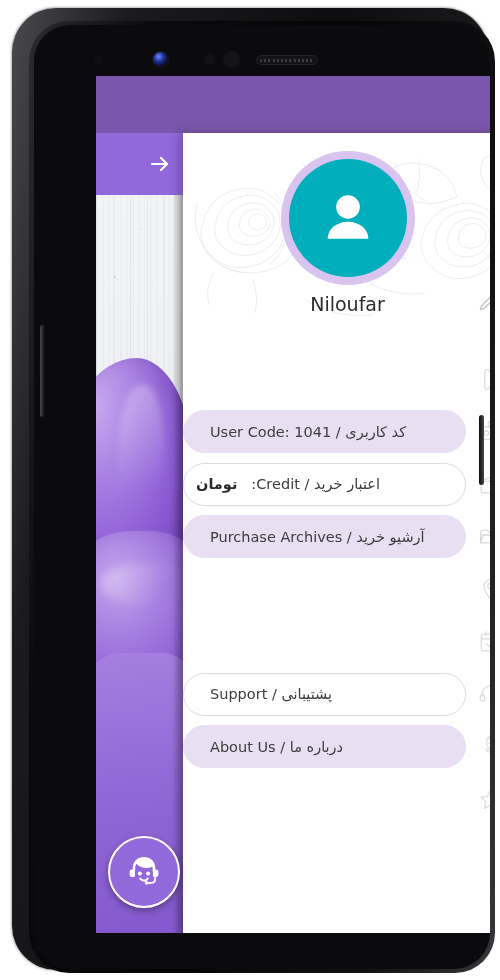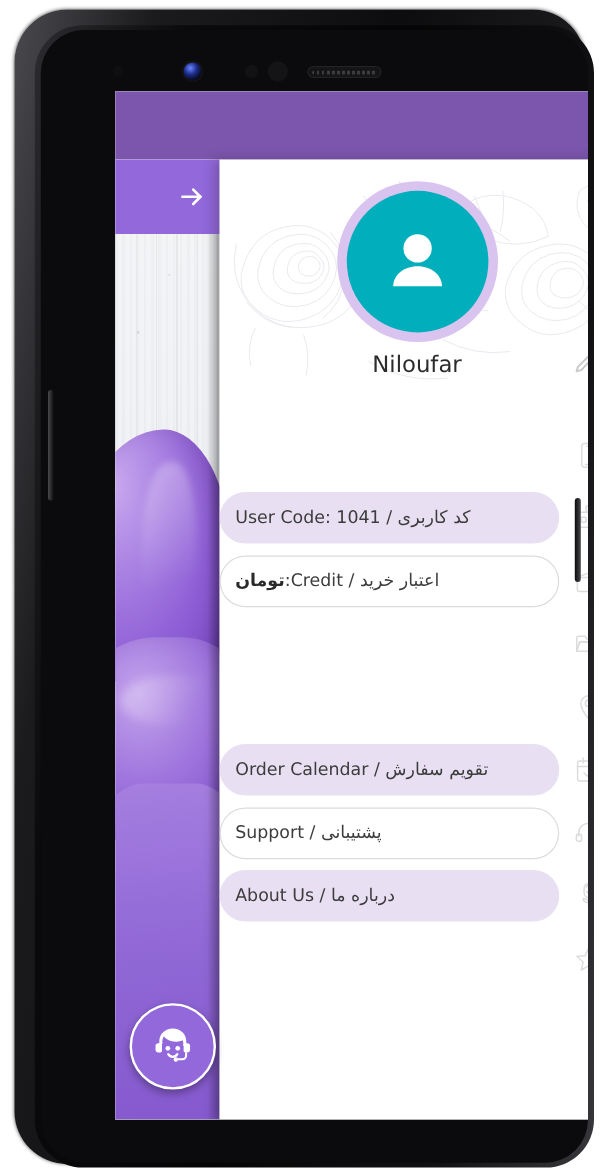--- a/index.html
+++ b/index.html
@@ -271,20 +271,21 @@
     border: 1px solid #dcdcdc;
   }
   .menu-row.even .menu-pill {
     background: #e8e0f2;
     border: 1px solid #e8e0f2;
     justify-content: flex-end;
   }
   .pill-value {
     font-weight: bold;
     color: #2a2a2a;
+    margin-right: 14px;
   }
 
   
   #fab-support {
     position: absolute; left: 12px; top: 760px;
     width: 72px; height: 72px;
     border-radius: 50%;
     background: #9268da;
     border: 2.5px solid #ffffff;
     box-shadow: 0 3px 7px rgba(0,0,0,0.35);
@@ -429,44 +430,44 @@
             </div>
           </div>
 
           <div class="menu-row even">
             <div class="menu-icon">
               <svg viewBox="0 0 24 24" width="25" height="25" fill="none" stroke="#dcdcdc" stroke-width="1.2" stroke-linecap="round" stroke-linejoin="round">
                 <path d="M2.5 7.5a1.5 1.5 0 011.5-1.5h5l2 2.3h8a1.5 1.5 0 011.5 1.5v.7H4.8L2.5 18z"></path>
                 <path d="M2.5 18l2.3-7.5h16.7l-2.3 7.5z"></path>
               </svg>
             </div>
+            <div class="menu-pill">
+              <span>آرشیو خرید / Purchase Archives</span>
+              <span class="pill-value"></span>
+            </div>
           </div>
 
           <div class="menu-row odd">
             <div class="menu-icon">
               <svg viewBox="0 0 24 24" width="25" height="25" fill="none" stroke="#dcdcdc" stroke-width="1.2" stroke-linecap="round" stroke-linejoin="round">
                 <path d="M12 2.6a6.2 6.2 0 00-6.2 6.2c0 4.6 6.2 12.4 6.2 12.4s6.2-7.8 6.2-12.4A6.2 6.2 0 0012 2.6z"></path>
                 <circle cx="12" cy="8.8" r="2.6"></circle>
               </svg>
             </div>
           </div>
 
           <div class="menu-row even">
             <div class="menu-icon">
               <svg viewBox="0 0 24 24" width="25" height="25" fill="none" stroke="#dcdcdc" stroke-width="1.2" stroke-linecap="round" stroke-linejoin="round">
                 <rect x="3.2" y="5" width="17.6" height="16" rx="1.6"></rect>
                 <line x1="3.2" y1="9.4" x2="20.8" y2="9.4"></line>
                 <line x1="7.6" y1="2.6" x2="7.6" y2="6.4"></line>
                 <line x1="16.4" y1="2.6" x2="16.4" y2="6.4"></line>
                 <polyline points="8.2,14.4 11.2,17.2 16.2,12"></polyline>
               </svg>
-            </div>
-            <div class="menu-pill">
-              <span>تقویم سفارش / Order Calendar</span>
-              <span class="pill-value"></span>
             </div>
           </div>
 
           <div class="menu-row odd">
             <div class="menu-icon">
               <svg viewBox="0 0 24 24" width="25" height="25" fill="none" stroke="#dcdcdc" stroke-width="1.2" stroke-linecap="round" stroke-linejoin="round">
                 <path d="M4 14v-2.2a8 8 0 0116 0V14"></path>
                 <rect x="2.2" y="12.4" width="4.2" height="6" rx="2"></rect>
                 <rect x="17.6" y="12.4" width="4.2" height="6" rx="2"></rect>
                 <path d="M19.7 18.4v1.1a2 2 0 01-2 2h-3"></path>

